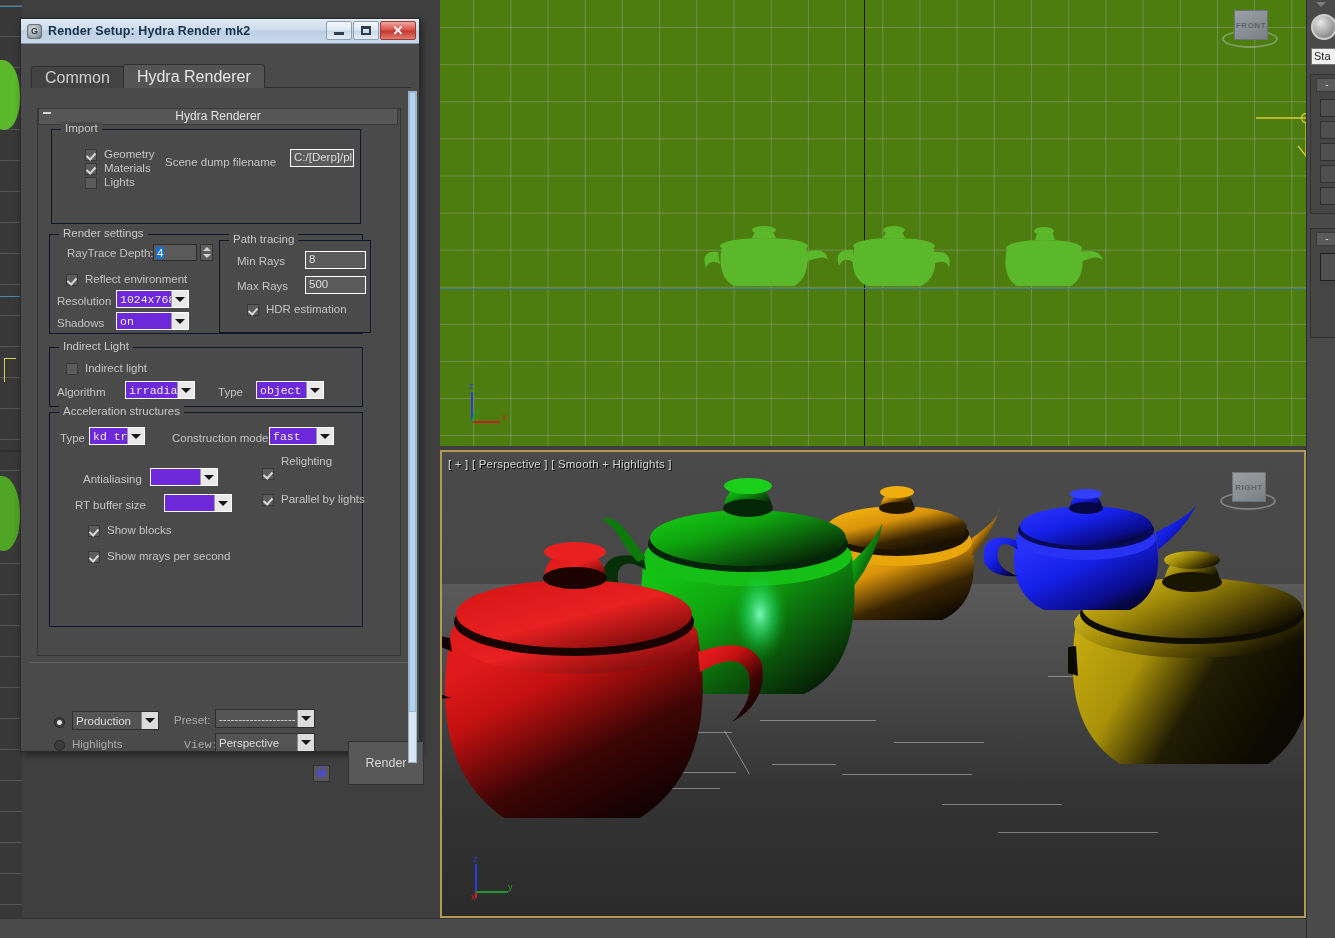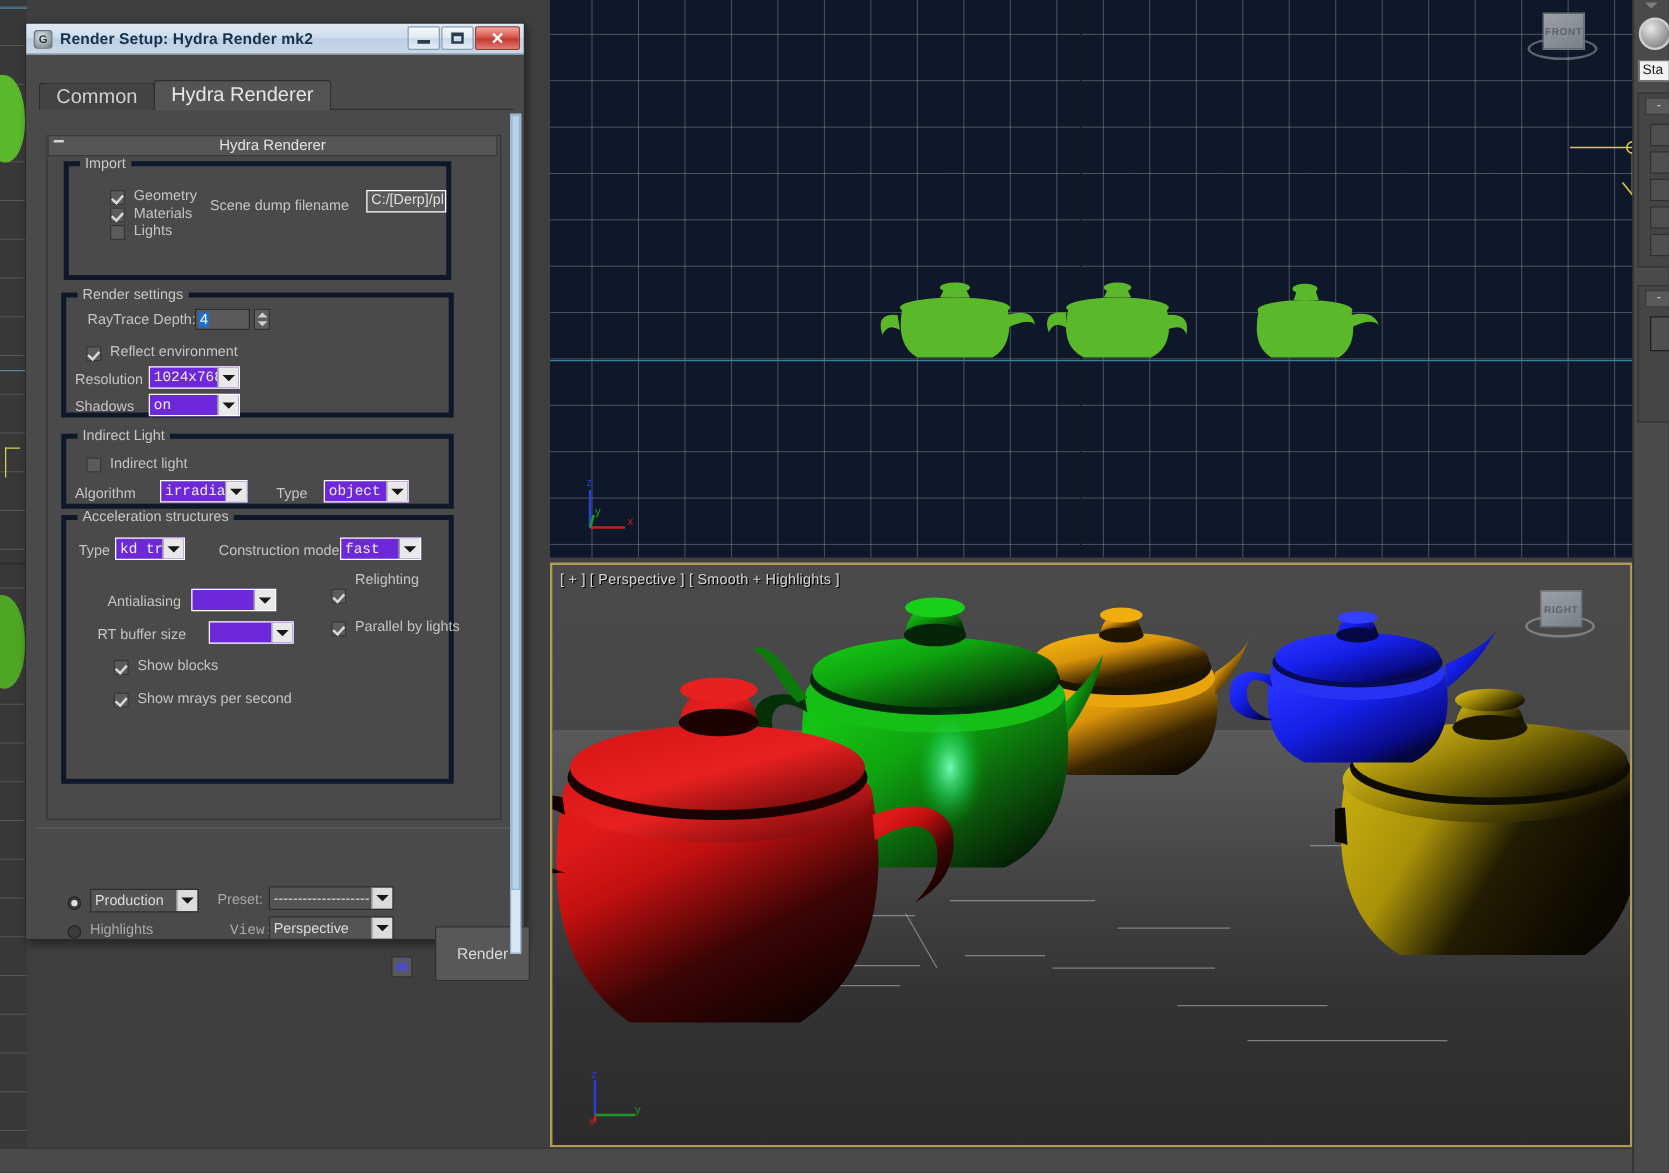--- a/index.html
+++ b/index.html
@@ -34,21 +34,21 @@
   .left-vp-split { position:absolute; left:0; top:450px; width:22px; height:2px; background:#2e2e2e; }
   .lv-blob {
     position: absolute; background: #5bb82b; border-radius: 40% 50% 45% 55%;
   }
   .lv-axis-line { position:absolute; background:#4a87a8; }
   .lv-gizmo { position:absolute; border-left:1px solid #d8d24a; border-top:1px solid #d8d24a; }
 
   
   .vp-front {
     position: absolute; left: 440px; top: 0; width: 866px; height: 446px;
-    background: #0f172a; overflow: hidden;
+    background: #4d7c0f; overflow: hidden;
   }
   .vp-front .grid {
     position: absolute; inset: 0;
     background-image:
       linear-gradient(to right, rgba(165,165,165,.42) 1px, transparent 1px),
       linear-gradient(to bottom, rgba(165,165,165,.42) 1px, transparent 1px);
     background-size: 37.2px 37.1px;
     background-position: -4px -10px;
   }
   .vp-front .vline {
@@ -195,21 +195,21 @@
     border:1px solid #353535; background:#4a4a4a;
   }
   .rollout-head {
     position:absolute; left:17px; top:64px; width:360px; height:17px;
     background:#565656; border:1px solid #3a3a3a;
     text-align:center; font-size:12px; color:#e2e2e2; line-height:15px;
   }
   .rollout-minus { position:absolute; left:4px; top:3px; width:8px; height:2px; background:#d5d5d5; }
 
   .group {
-    position:absolute; border:4px solid #0f172a;padding-left:32px;
+    position:absolute; border:1px solid #0f172a;padding-left:32px;
   }
   .group-title {
     position:absolute; top:-8px; left:9px; background:#4a4a4a; padding:0 4px;
     font-size:11.5px; color:#c7c7c7;
   }
 
   .lbl { position:absolute; font-size:11.5px; color:#c4c4c4; white-space:nowrap; }
 
   .chk { position:absolute; width:12px; height:12px; background:#5b5b5b; border:1px solid #373737; }
   .chk.on::after {
@@ -616,20 +616,32 @@
 
         <div class="lbl" style="left:7px; top:82px;">Shadows</div>
         <div class="combo" style="left:66px; top:77px; width:73px; height:18px;">
           <span class="combo-text">on</span>
           <span class="combo-btn">
               <i class="caret"></i>
             </span>
         </div>
       </div>
 
+      <div class="group" style="left:198px; top:196px; width:152px; height:93px; background:#4a4a4a;">
+        <div class="group-title">Path tracing</div>
+
+        <div class="lbl" style="left:17px; top:14px;">Min Rays</div>
+        <div class="txtfield" style="left:85px; top:10px; width:61px; height:18px;">8</div>
+
+        <div class="lbl" style="left:17px; top:39px;">Max Rays</div>
+        <div class="txtfield" style="left:85px; top:35px; width:61px; height:18px;">500</div>
+
+        <div class="chk on" style="left:27px; top:63px;"></div>
+        <div class="lbl" style="left:46px; top:62px;">HDR estimation</div>
+      </div>
 
       <div class="group" style="left:28px; top:303px; width:314px; height:60px;">
         <div class="group-title">Indirect Light</div>
 
         <div class="chk" style="left:16px; top:15px;"></div>
         <div class="lbl" style="left:35px; top:14px;">Indirect light</div>
 
         <div class="lbl" style="left:7px; top:38px;">Algorithm</div>
         <div class="combo" style="left:75px; top:33px; width:70px; height:18px;">
           <span class="combo-text">irradiance</span>

